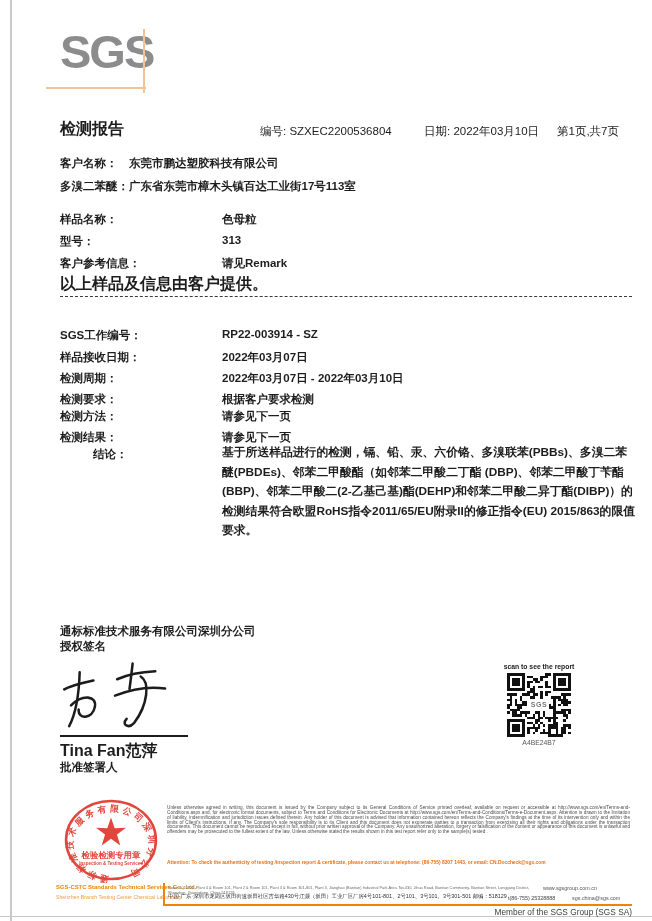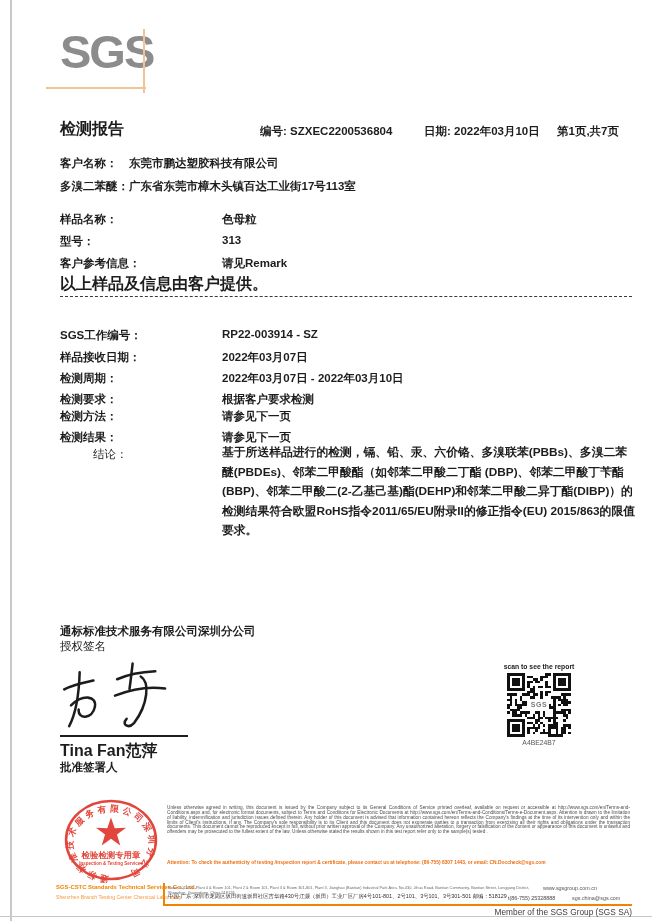--- a/index.html
+++ b/index.html
@@ -13,37 +13,37 @@
   .bottom-edge { left:0; top:916px; width:652px; height:1px; background:#c6c6c6; }
 
   
   .logo { left:60px; top:28px; font-size:47px; font-weight:bold; color:#8c8c8c;
           letter-spacing:-2px; line-height:1; }
   .logo-underline { left:46px; top:87px; width:100px; height:2px; background:#f1c493; }
   .logo-vline { left:143px; top:29px; width:2px; height:64px; background:#f1c493; }
 
   
   .report-title { left:60px; top:119px; font-size:16px; font-weight:bold; }
-  .hdr { font-size:11.5px; font-weight:bold; top:124px;padding-left:28px; }
+  .hdr { font-size:11.5px; font-weight:normal; top:124px;padding-left:28px; }
   .hdr-no { left:232px; } .hdr-date { left:396px; } .hdr-page { left:529px; }
 
   
   .row-label { left:60px; font-size:11.5px; font-weight:600; }
   .row-value { font-size:11.5px; font-weight:600; }
   .v1 { left:129px; } .v2 { left:222px; }
   .note { left:60px; top:274px; font-size:16px; font-weight:600; }
   .dashline { left:60px; top:296px; width:572px; border-top:1.5px dashed #3a3a3a; }
 
-  .concl-label { left:60px; top:447px; font-size:11.5px; font-weight:400;padding-left:33px; }
+  .concl-label { left:60px; top:447px; font-size:11.5px; font-weight:700;padding-left:33px; }
   .concl-text { left:222px; top:443px; width:414px; font-size:11.8px; font-weight:600;
                 line-height:19.5px; }
 
   
   .sig-company { left:60px; top:624px; font-size:11.5px; font-weight:600; line-height:15px; }
-  .sig-auth { left:60px; top:639px; font-size:11.5px; font-weight:400; }
+  .sig-auth { left:60px; top:639px; font-size:11.5px; font-weight:700; }
   .sig-svg { left:52px; top:658px; }
   .sig-line { left:60px; top:735px; width:128px; border-top:2px solid #1d1d1d; }
   .sig-name { left:60px; top:741px; font-size:16px; font-weight:bold; }
   .sig-role { left:60px; top:760px; font-size:11.5px; font-weight:600; }
 
   
   .qr-caption { left:498px; top:663px; width:82px; text-align:center; font-size:6.8px;
                 font-weight:bold; color:#222; }
   .qr-box { left:507px; top:673px; width:64px; height:64px; }
   .qr-center { position:absolute; left:22px; top:26px; width:20px; height:11px;

